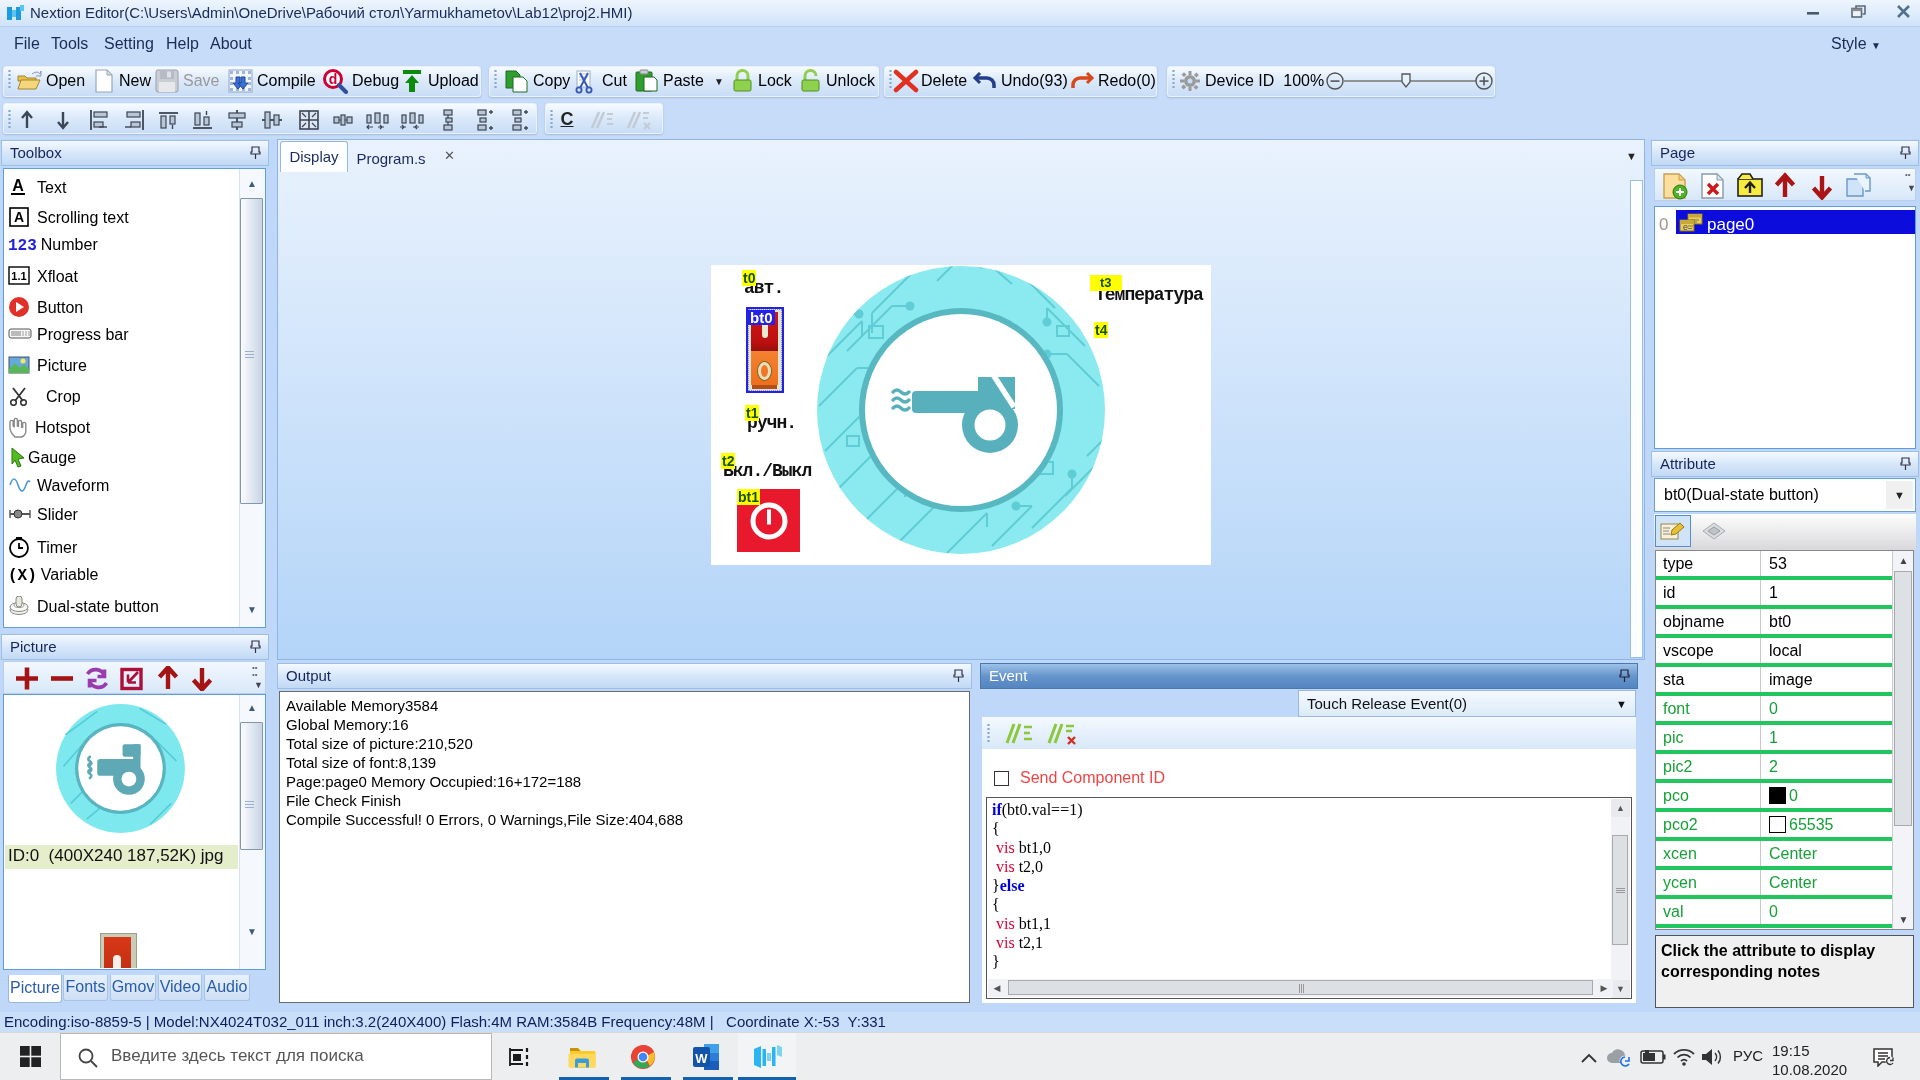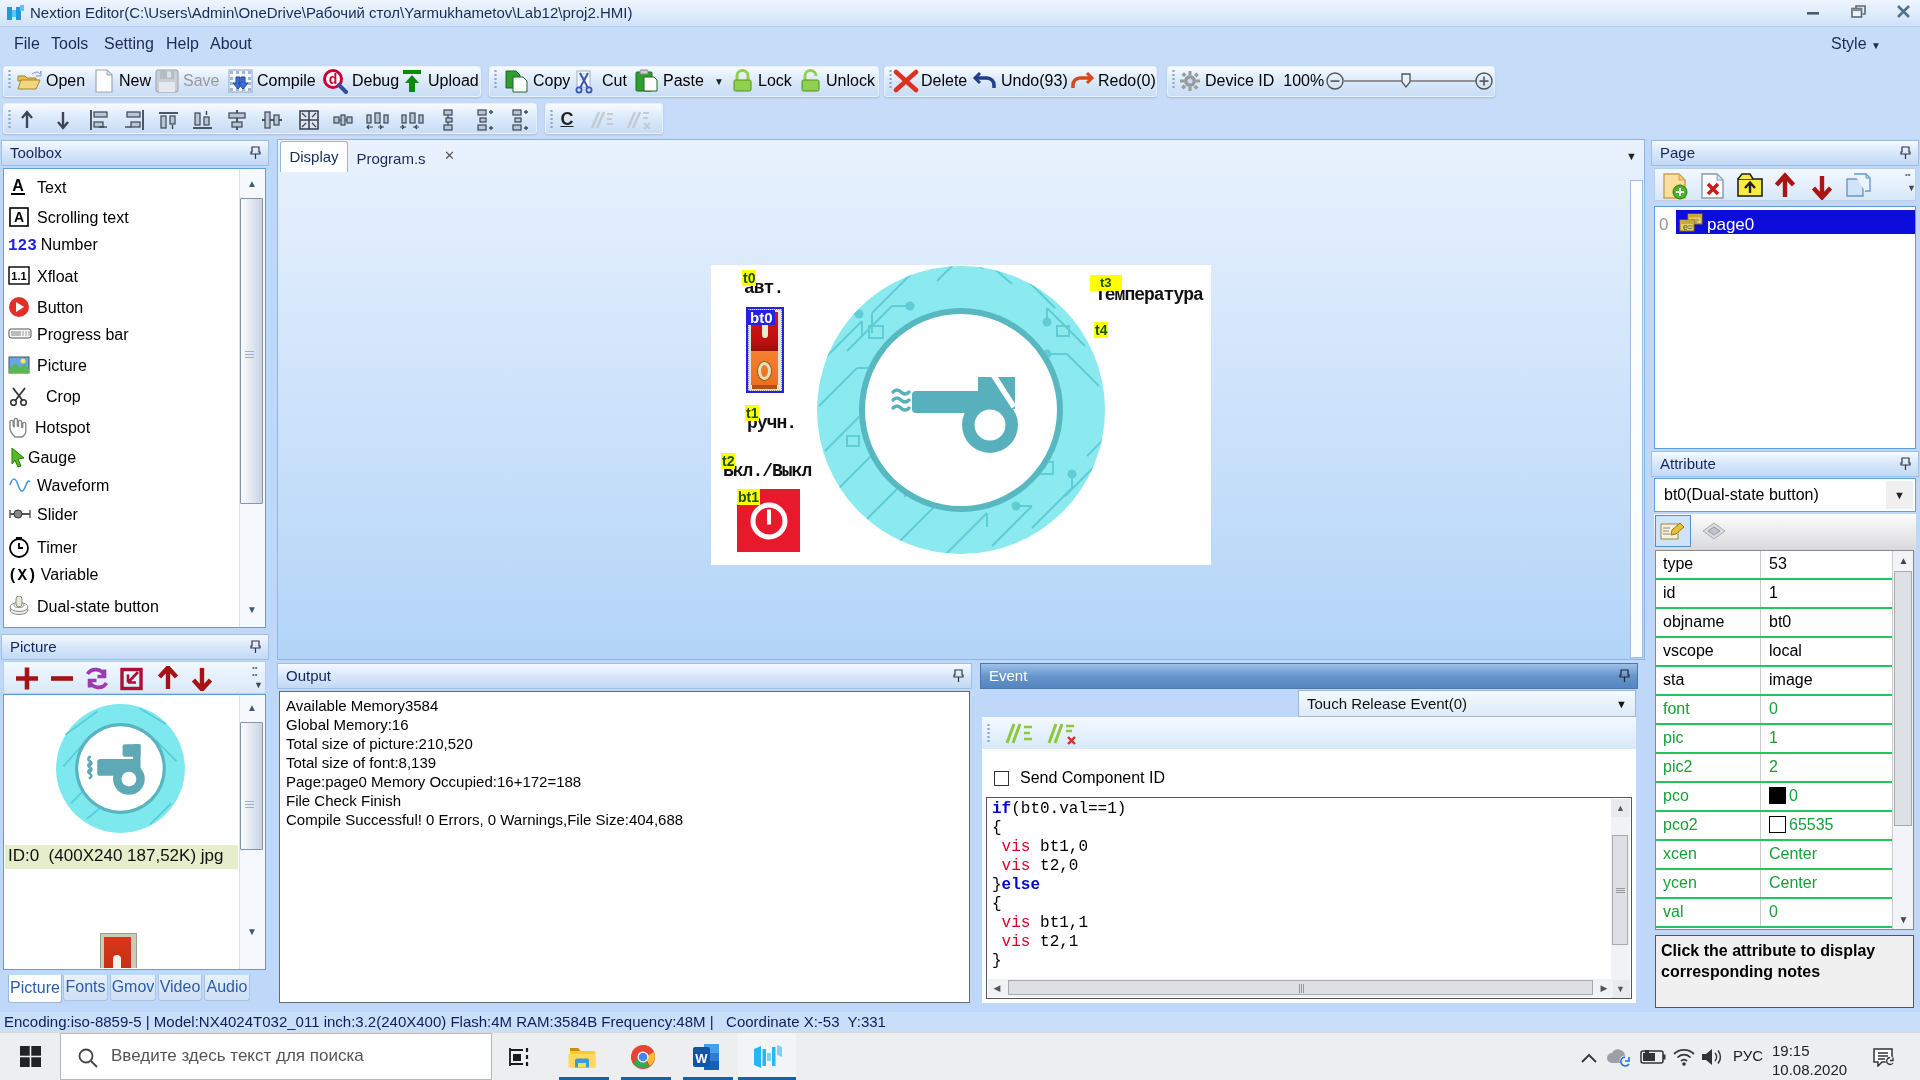--- a/index.html
+++ b/index.html
@@ -44,21 +44,21 @@
 
 #outputPanel { left:277px; top:660px; width:696px; height:345px; }
 
 #eventPanel { left:980px; top:660px; width:660px; height:345px; }
 
 
 #pagePanel { left:1651px; top:139px; width:268px; height:312px; }
 #attrPanel { left:1651px; top:451px; width:268px; height:873px; }
 
 
-.arow { display:flex; height:29px; border-bottom:2px solid #22c55e; }
+.arow { display:flex; height:29px; border-bottom:4px solid #22c55e; }
 .ak { width:105px; border-right:1px solid #c8c8c8; padding:4px 0 0 7px; color:#000; }
 .av { flex:1; padding:4px 0 0 8px; color:#000; }
 .g .ak, .g .av { color:#18a038; }
 .sw { display:inline-block; width:17px; height:17px; border:1px solid #000; vertical-align:-3px; margin-right:3px; }
 
 
 #statusbar { left:0; top:1012px; width:1920px; height:20px; background:#c9def9; font-size:15px; color:#0d1f5c; line-height:20px; padding-left:4px; }
 
 
 #taskbar { left:0; top:1032px; width:1920px; height:48px; background:#eceeef; border-top:1px solid #d8d8d8; }
@@ -627,23 +627,23 @@
             <path d="M3 22 L10 3 M9 22 L16 3"></path>
           </g>
         <g stroke="#8cc83c" stroke-width="2.4" transform="translate(42,0)">
             <path d="M20 5 h8 M20 10 h6"></path>
           </g>
         <path d="M64 16 l7 7 M71 16 l-7 7" stroke="#d03020" stroke-width="2.4"></path>
       </svg>
     </div>
     <div class="abs" style="left:2px;top:89px;width:654px;height:254px;background:#fff">
       <div class="abs" style="left:12px;top:22px;width:15px;height:15px;background:#fff;border:1.5px solid #333"></div>
-      <div class="abs" style="left:38px;top:20px;font-size:16px;color:#000000">Send Component ID</div>
+      <div class="abs" style="left:38px;top:20px;font-size:16px;color:#ef4444">Send Component ID</div>
       <div class="abs" style="left:4px;top:48px;width:646px;height:202px;background:#fff;border:1.5px solid #555">
-        <div style="position:absolute;left:5px;top:2px;font-size:16px;line-height:19px;color:#000;white-space:pre;font-family:Liberation Mono, monospace"><span style="color:#0000e0;font-weight:bold">if</span>(bt0.val==1)
+        <div style="position:absolute;left:5px;top:2px;font-size:16px;line-height:19px;color:#000;white-space:pre;font-family:Liberation Serif, serif"><span style="color:#0000e0;font-weight:bold">if</span>(bt0.val==1)
 {
  <span style="color:#e00030">vis</span> bt1,0
  <span style="color:#e00030">vis</span> t2,0
 }<span style="color:#0000e0;font-weight:bold">else</span>
 {
  <span style="color:#e00030">vis</span> bt1,1
  <span style="color:#e00030">vis</span> t2,1
 }</div>
         <div class="abs" style="right:1px;top:1px;width:19px;height:199px;background:#f0f2f5">
           <div class="abs" style="left:0;top:0;width:19px;height:18px;background:#e8eaee;color:#555;font-size:9px;text-align:center;line-height:18px">▲</div>

